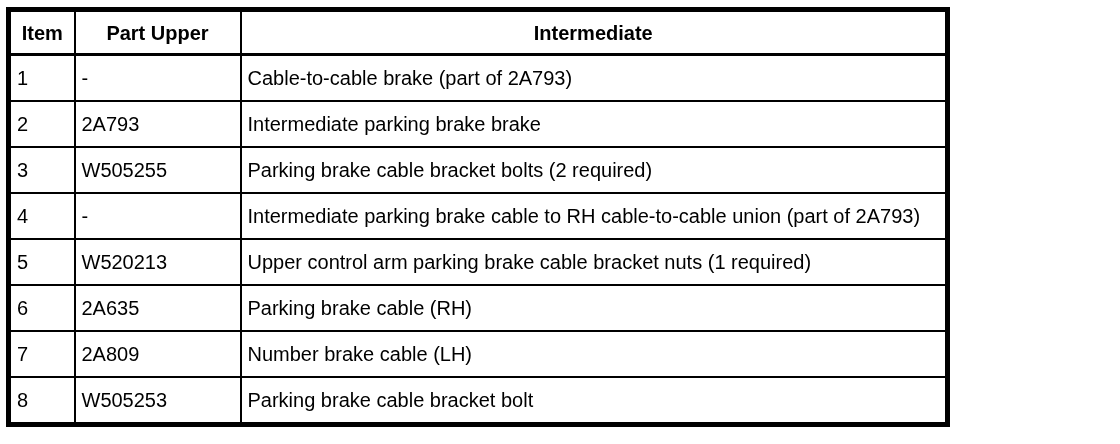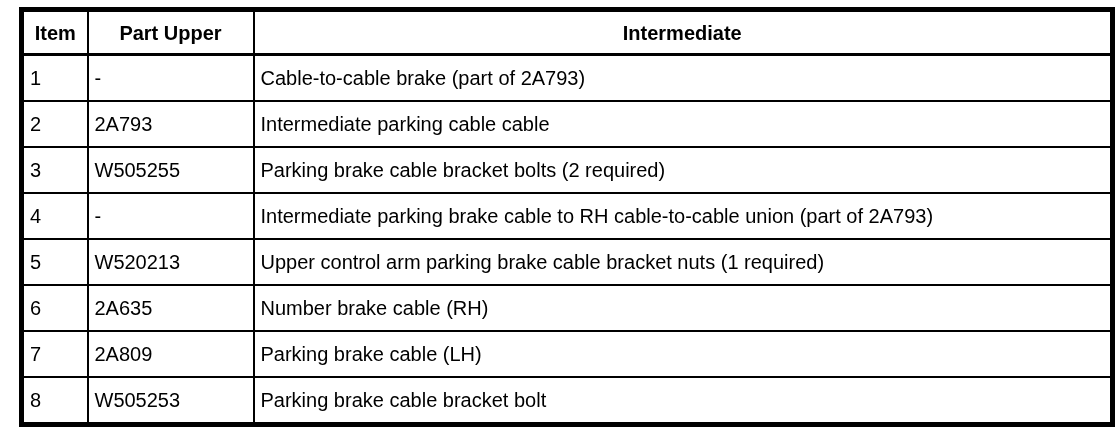--- a/index.html
+++ b/index.html
@@ -10,22 +10,22 @@
   body {
     width: 1120px;
     height: 444px;
     overflow: hidden;
     font-family: "Liberation Sans", sans-serif;
     color: #000000;
   }
   table.parts-table {
     border-collapse: collapse;
     table-layout: fixed;
-    margin: 7px 0 0 19px;
-    width: 1096px;
+    margin: 7px 0 0 6px;
+    width: 944px;
     border: 5px solid #000000;
     background: #ffffff;
     font-size: 20px;
     line-height: 1.1;
   }
   table.parts-table col.col-item { width: 66px; }
   table.parts-table col.col-part { width: 166px; }
   table.parts-table col.col-desc { width: auto; }
   table.parts-table th,
   table.parts-table td {
@@ -65,46 +65,46 @@
   </thead>
   <tbody>
     <tr>
       <td>1</td>
       <td>-</td>
       <td>Cable-to-cable brake (part of 2A793)</td>
     </tr>
     <tr>
       <td>2</td>
       <td>2A793</td>
-      <td>Intermediate parking cable cable</td>
+      <td>Intermediate parking brake brake</td>
     </tr>
     <tr>
       <td>3</td>
       <td>W505255</td>
       <td>Parking brake cable bracket bolts (2 required)</td>
     </tr>
     <tr>
       <td>4</td>
       <td>-</td>
       <td>Intermediate parking brake cable to RH cable-to-cable union (part of 2A793)</td>
     </tr>
     <tr>
       <td>5</td>
       <td>W520213</td>
       <td>Upper control arm parking brake cable bracket nuts (1 required)</td>
     </tr>
     <tr>
       <td>6</td>
       <td>2A635</td>
-      <td>Number brake cable (RH)</td>
+      <td>Parking brake cable (RH)</td>
     </tr>
     <tr>
       <td>7</td>
       <td>2A809</td>
-      <td>Parking brake cable (LH)</td>
+      <td>Number brake cable (LH)</td>
     </tr>
     <tr>
       <td>8</td>
       <td>W505253</td>
       <td>Parking brake cable bracket bolt</td>
     </tr>
   </tbody>
 </table>
 
 </body></html>

